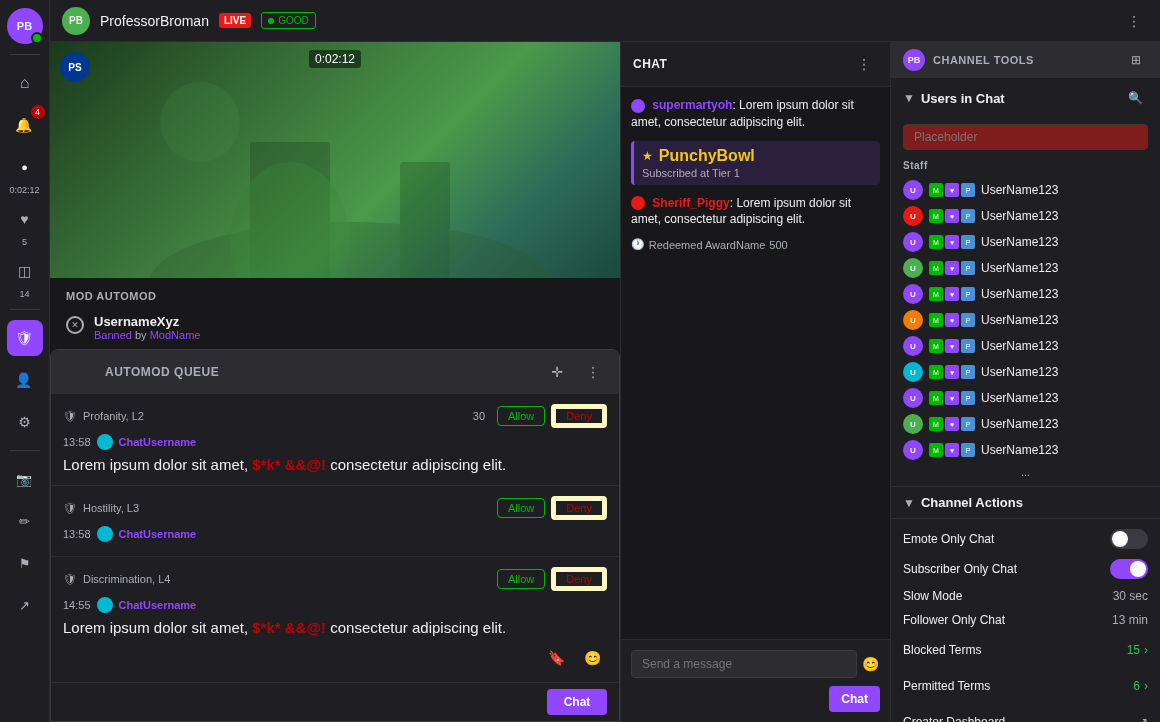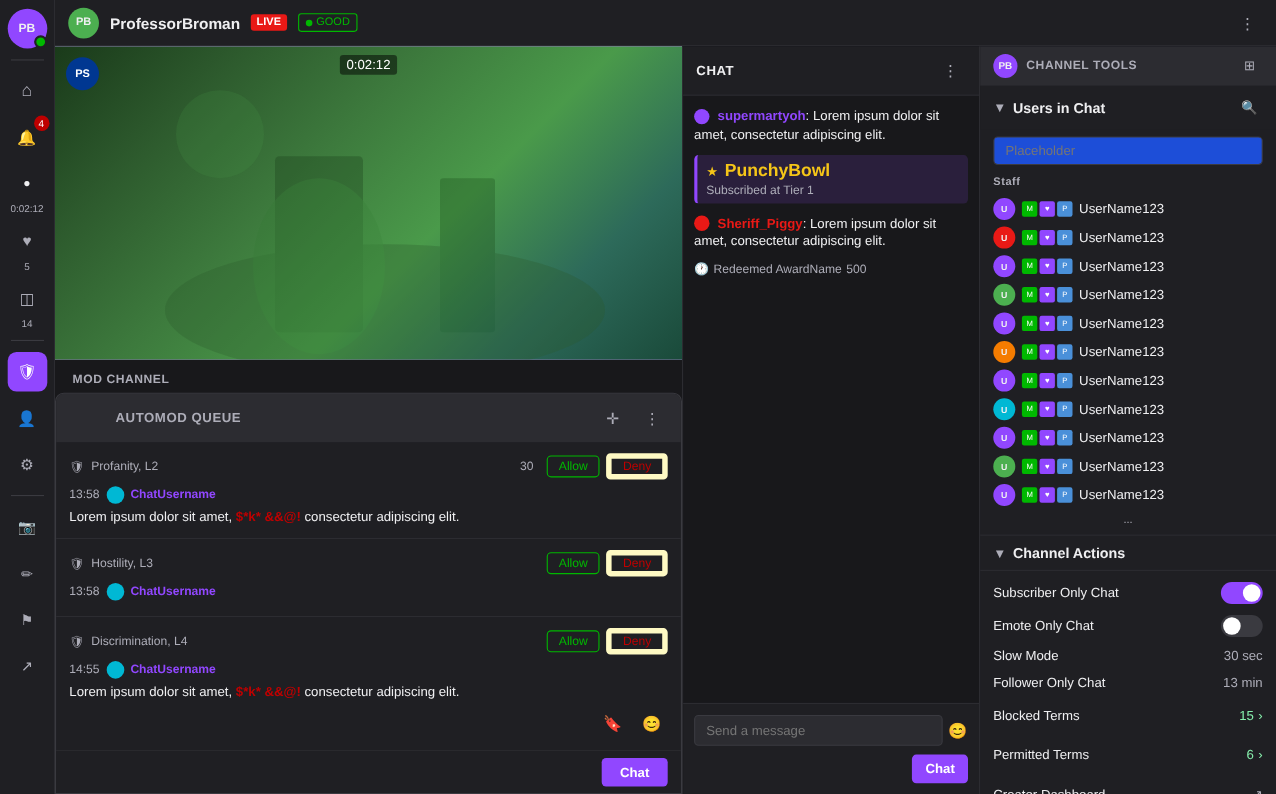--- a/index.html
+++ b/index.html
@@ -96,21 +96,21 @@
       flex-shrink: 0;
     }
     .streamer-avatar {
       width: 28px; height: 28px;
       border-radius: 50%;
       background: #4caf50;
       display: flex; align-items: center; justify-content: center;
       font-size: 10px; font-weight: bold;
     }
     .streamer-name {
-      font-weight: bold;
+      font-weight: normal;
       font-size: 14px;
     }
     .live-badge {
       background: #e91916;
       color: white;
       font-size: 10px;
       font-weight: bold;
       padding: 2px 5px;
       border-radius: 3px;
     }
@@ -144,22 +144,22 @@
 
     
     .left-content {
       flex: 1;
       display: flex;
       flex-direction: column;
       overflow: hidden;
     }
 
     .video-area {
-      height: 285px;
-      background: #c4b5fd;
+      height: 236px;
+      background: #a3a3a3;
       position: relative;
       overflow: hidden;
       flex-shrink: 0;
     }
     .video-bg {
       width: 100%;
       height: 100%;
       background: linear-gradient(135deg, #1a3a1a 0%, #2d5a2d 20%, #3d7a3d 40%, #4a9a4a 60%, #2d6a5a 80%, #1a4a3a 100%);
       position: relative;
     }
@@ -338,21 +338,21 @@
     .automod-user {
       color: #9147ff;
       font-weight: bold;
     }
     .automod-chat-avatar {
       width: 16px; height: 16px;
       border-radius: 50%;
       background: #00b8d4;
     }
     .automod-msg-text {
-      font-size: 12px;
+      font-size: 15px;
       color: #efeff1;
       line-height: 1.4;
     }
     .censored { color: #bf0000; font-weight: bold; }
 
     
     .chat-panel {
       width: 270px;
       background: #18181b;
       display: flex;
@@ -497,21 +497,21 @@
       font-size: 13px;
       font-weight: 600;
     }
     .collapse-icon {
       color: #adadb8;
       font-size: 12px;
       cursor: pointer;
     }
     .users-search {
       margin: 6px 12px;
-      background: #1d4ed8;
+      background: #7f1d1d;
       border: 1px solid #3a3a40;
       border-radius: 4px;
       padding: 5px 10px;
       color: #adadb8;
       font-size: 12px;
       width: calc(100% - 24px);
       outline: none;
     }
     .users-group-label {
       font-size: 10px;
@@ -633,21 +633,21 @@
       justify-content: space-between;
       padding: 6px 0;
       cursor: pointer;
     }
     .section-link-label {
       font-size: 12px;
       color: #efeff1;
     }
     .section-link-count {
       font-size: 12px;
-      color: #86efac;
+      color: #22c55e;
       display: flex;
       align-items: center;
       gap: 4px;
     }
     .section-link-external {
       display: flex;
       align-items: center;
       justify-content: space-between;
       padding: 6px 0;
       cursor: pointer;
@@ -738,21 +738,21 @@
             <rect x="200" y="100" width="80" height="160" fill="#1a3a1a" rx="4"></rect>
             <ellipse cx="240" cy="200" rx="60" ry="80" fill="#2d7a2d" opacity="0.5"></ellipse>
             <rect x="350" y="120" width="50" height="140" fill="#1a4a1a" rx="3"></rect>
             <circle cx="150" cy="80" r="40" fill="#4a9a4a" opacity="0.6"></circle>
           </svg>
         </div>
       </div>
 
       <div class="left-bottom-container">
         <div class="mod-actions-panel">
-          <div class="mod-actions-title">MOD CHANNEL</div>
+          <div class="mod-actions-title">MOD AUTOMOD</div>
 
           <div class="mod-action-item">
             <div class="mod-action-icon"></div>
             <div class="mod-action-info">
               <div class="mod-action-name">UsernameXyz</div>
               <div class="mod-action-desc">
                 <span>Banned</span> by <span>ModName</span>
               </div>
             </div>
           </div>
@@ -1053,26 +1053,26 @@
       <div class="channel-actions-section">
         <div class="channel-actions-header">
           <div style="display:flex; align-items:center; gap:6px;">
             <div class="collapse-icon">▼</div>
             <div class="channel-actions-title">Channel Actions</div>
           </div>
         </div>
         <div class="channel-actions-body">
 
         <div class="toggle-row">
+      <div class="toggle-label">Emote Only Chat</div>
+      <div class="toggle off"></div>
+    </div>
+            <div class="toggle-row">
       <div class="toggle-label">Subscriber Only Chat</div>
       <div class="toggle on"></div>
-    </div>
-            <div class="toggle-row">
-      <div class="toggle-label">Emote Only Chat</div>
-      <div class="toggle off"></div>
     </div>
             <div class="setting-row">
       <div class="setting-label">Slow Mode</div>
       <div class="setting-value">30 sec</div>
     </div>
             <div class="setting-row">
       <div class="setting-label">Follower Only Chat</div>
       <div class="setting-value">13 min</div>
     </div>
             <div class="section-link-row">

